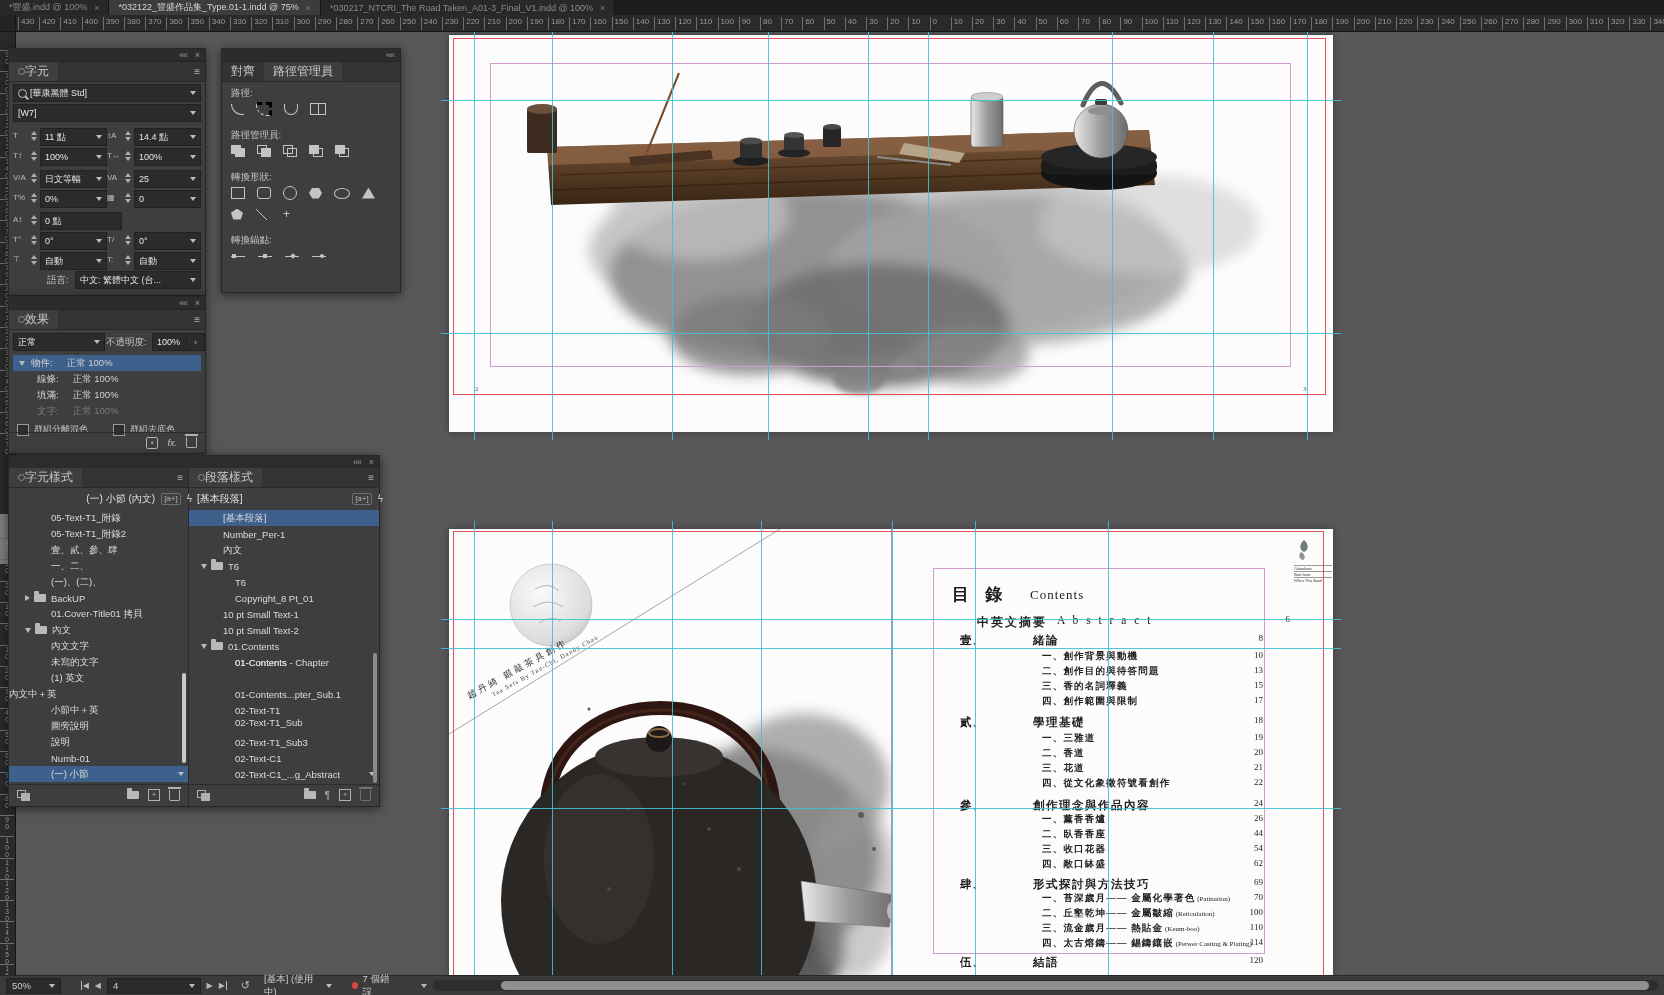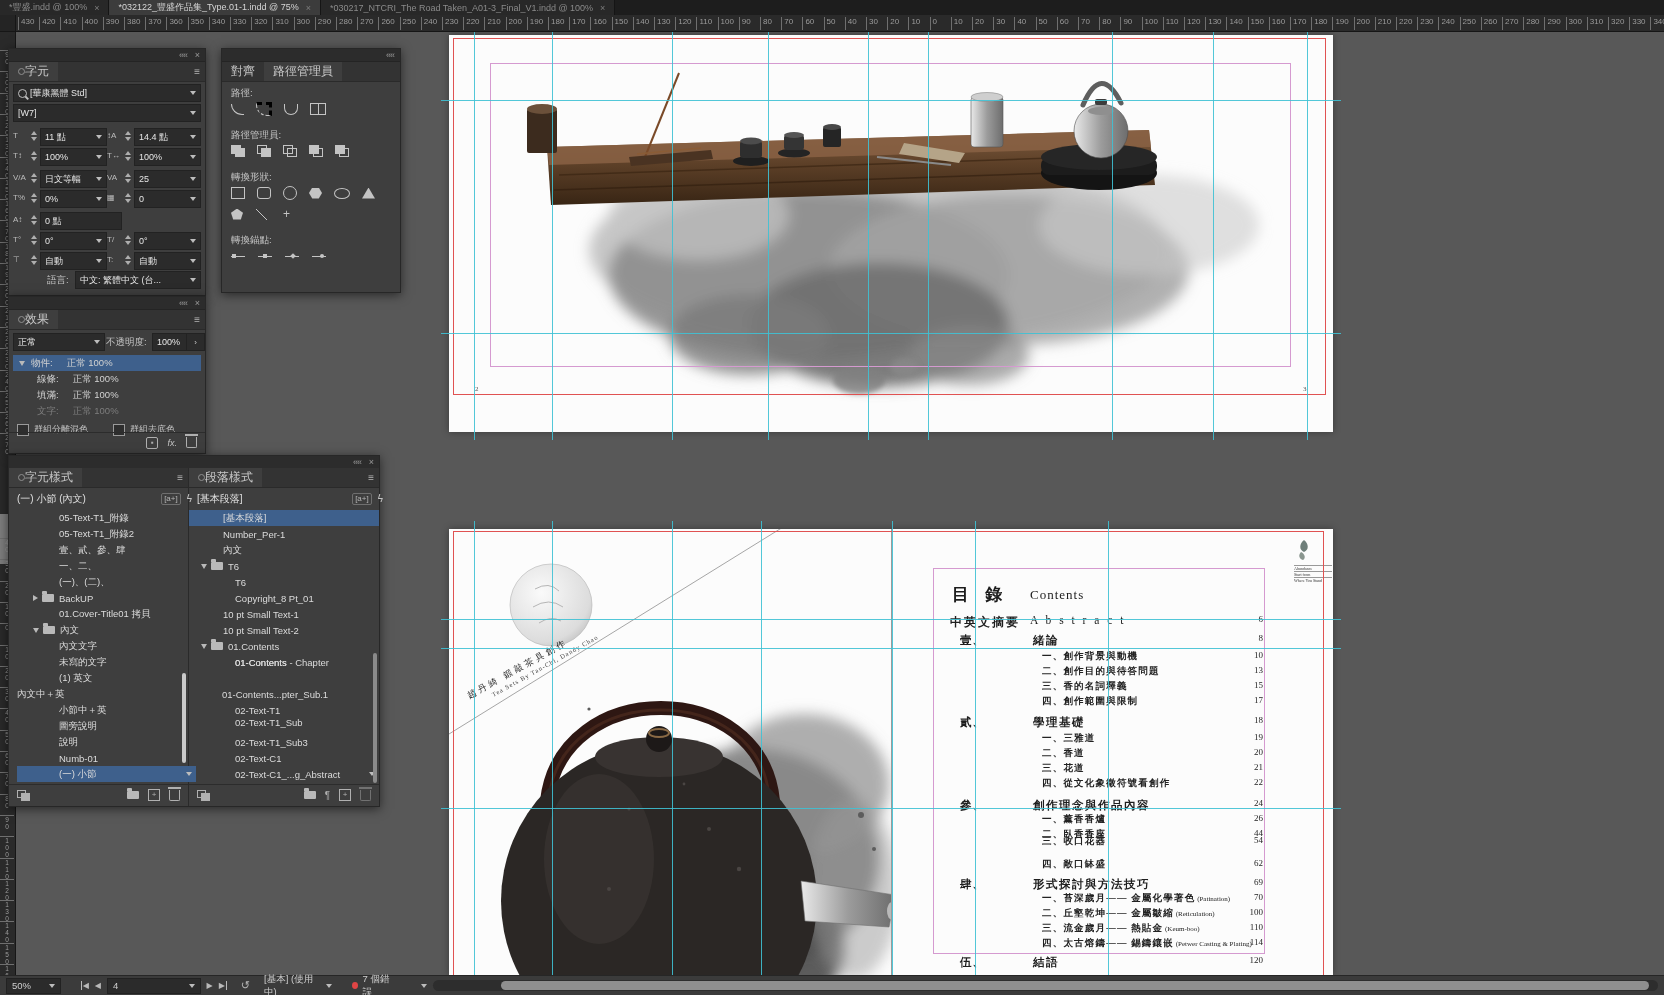--- a/index.html
+++ b/index.html
@@ -384,21 +384,21 @@
         <div id="logo-lines">
             <div class="ln">Abundance</div>
             <div class="ln">Start from</div>
             <div class="ln">Where You Stand</div>
           </div>
       </div>
 
       <div class="toc-title" style="left:491px;top:54px;margin-left:12px;">目 錄</div>
       <div class="toc-title-en" style="left:581px;top:58px;">Contents</div>
       <div id="tocrows">
-          <div class="trow" style="top: 85px;">
+          <div class="trow" style="top: 85px; margin-left: 27px;">
             <span class="t-zh" style="left: 501px;">中英文摘要</span>
             <span class="t-en" style="left: 581px;">A b s t r a c t</span>
             <span class="t-pg">6</span>
           </div>
           <div class="trow" style="top: 104px;">
             <span class="t-num" style="left: 511px;">壹、</span>
             <span class="t-sec" style="left: 584px;">緒論</span>
             <span class="t-pg">8</span>
           </div>
           <div class="trow" style="top: 121px;">
@@ -444,21 +444,21 @@
             <span class="t-pg">24</span>
           </div>
           <div class="trow" style="top: 284px;">
             <span class="t-item" style="left: 593px;">一、薰香香爐</span>
             <span class="t-pg">26</span>
           </div>
           <div class="trow" style="top: 299px;">
             <span class="t-item" style="left: 593px;">二、臥香香座</span>
             <span class="t-pg">44</span>
           </div>
-          <div class="trow" style="top: 306px; font-family: Liberation Serif, serif;">
+          <div class="trow" style="top: 314px; font-family: Liberation Serif, serif;">
             <span class="t-item" style="left: 593px;">三、收口花器</span>
             <span class="t-pg">54</span>
           </div>
           <div class="trow" style="top: 329px;">
             <span class="t-item" style="left: 593px;">四、敞口缽盛</span>
             <span class="t-pg">62</span>
           </div>
           <div class="trow" style="top: 348px;">
             <span class="t-num" style="left: 511px;">肆、</span>
             <span class="t-sec" style="left: 584px;">形式探討與方法技巧</span>
@@ -887,25 +887,25 @@
 
     <div class="abs" style="left:0;top:12px;width:179px;height:338px;border-right:1px solid #2a2a2a;">
       <div class="ptabs">
         <div class="ptab on">
           <span class="pdot"></span>
           <span>字元樣式</span>
         </div>
         <div class="pmenu gly-menu"></div>
       </div>
       <div class="curow" style="left:0;top:21px;width:179px;height:19px;">
-        <span style="flex:1;overflow:hidden;white-space:nowrap;">(一) 小節 (內文)</span>
+        <span style="flex:1;overflow:hidden;white-space:nowrap;text-align:right;">(一) 小節 (內文)</span>
         <span class="badge">[a+]</span>
         <span class="flash" style="margin-right:4px;">ϟ</span>
       </div>
-      <div class="slist" id="charstylelist" style="position:absolute;left:8px;top:42px;width:179px;height:274px;overflow:hidden;">
+      <div class="slist" id="charstylelist" style="position:absolute;left:0;top:42px;width:179px;height:274px;overflow:hidden;">
           <div class="row" style="top: 0px; width: 179px;">
             <span style="margin-left: 42px;">05-Text-T1_附錄</span>
           </div>
           <div class="row" style="top: 16px; width: 179px;">
             <span style="margin-left: 42px;">05-Text-T1_附錄2</span>
           </div>
           <div class="row" style="top: 32px; width: 179px;">
             <span style="margin-left: 42px;">壹、貳、參、肆</span>
           </div>
           <div class="row" style="top: 48px; width: 179px;">
@@ -1011,21 +1011,21 @@
             <span class="f-ico"></span>
             <span>01.Contents</span>
           </div>
           <div class="row" style="top: 144px; width: 190px;">
             <span style="margin-left: 46px;">01-Contents</span>
           </div>
           <div class="row" style="top: 144px; width: 190px;">
             <span style="margin-left: 46px;">01-Contents - Chapter</span>
           </div>
           <div class="row" style="top: 176px; width: 190px;">
-            <span style="margin-left: 33px;">01-Contents...pter_Sub.1</span>
+            <span style="margin-left: 46px;">01-Contents...pter_Sub.1</span>
           </div>
           <div class="row" style="top: 192px; width: 190px;">
             <span style="margin-left: 46px;">02-Text-T1</span>
           </div>
           <div class="row" style="top: 204px; width: 190px;">
             <span style="margin-left: 46px;">02-Text-T1_Sub</span>
           </div>
           <div class="row" style="top: 224px; width: 190px;">
             <span style="margin-left: 46px;">02-Text-T1_Sub3</span>
           </div>

